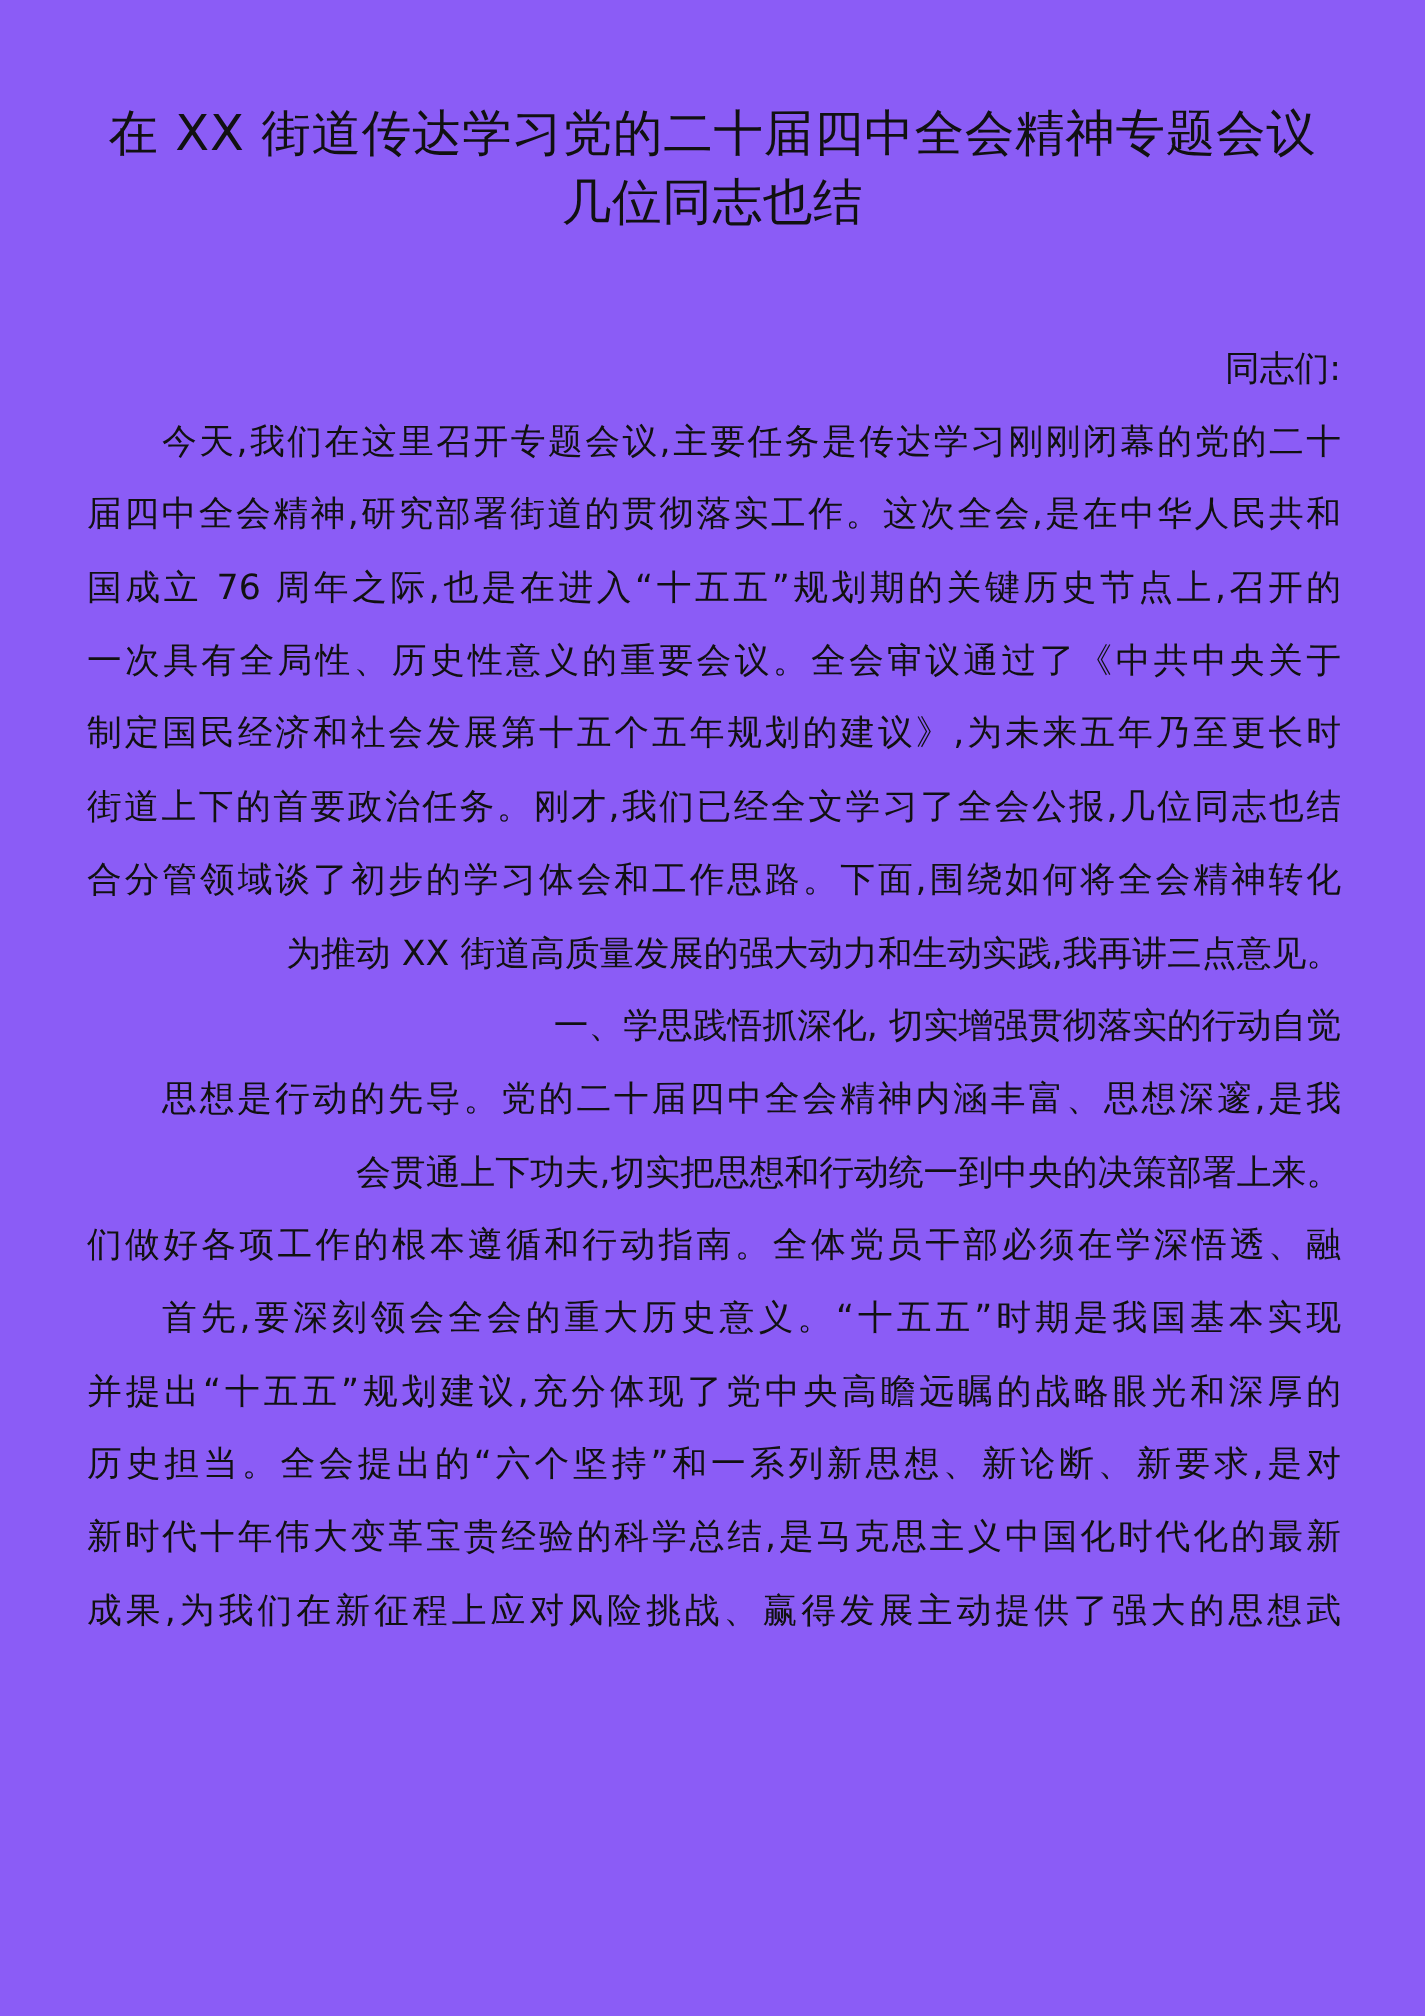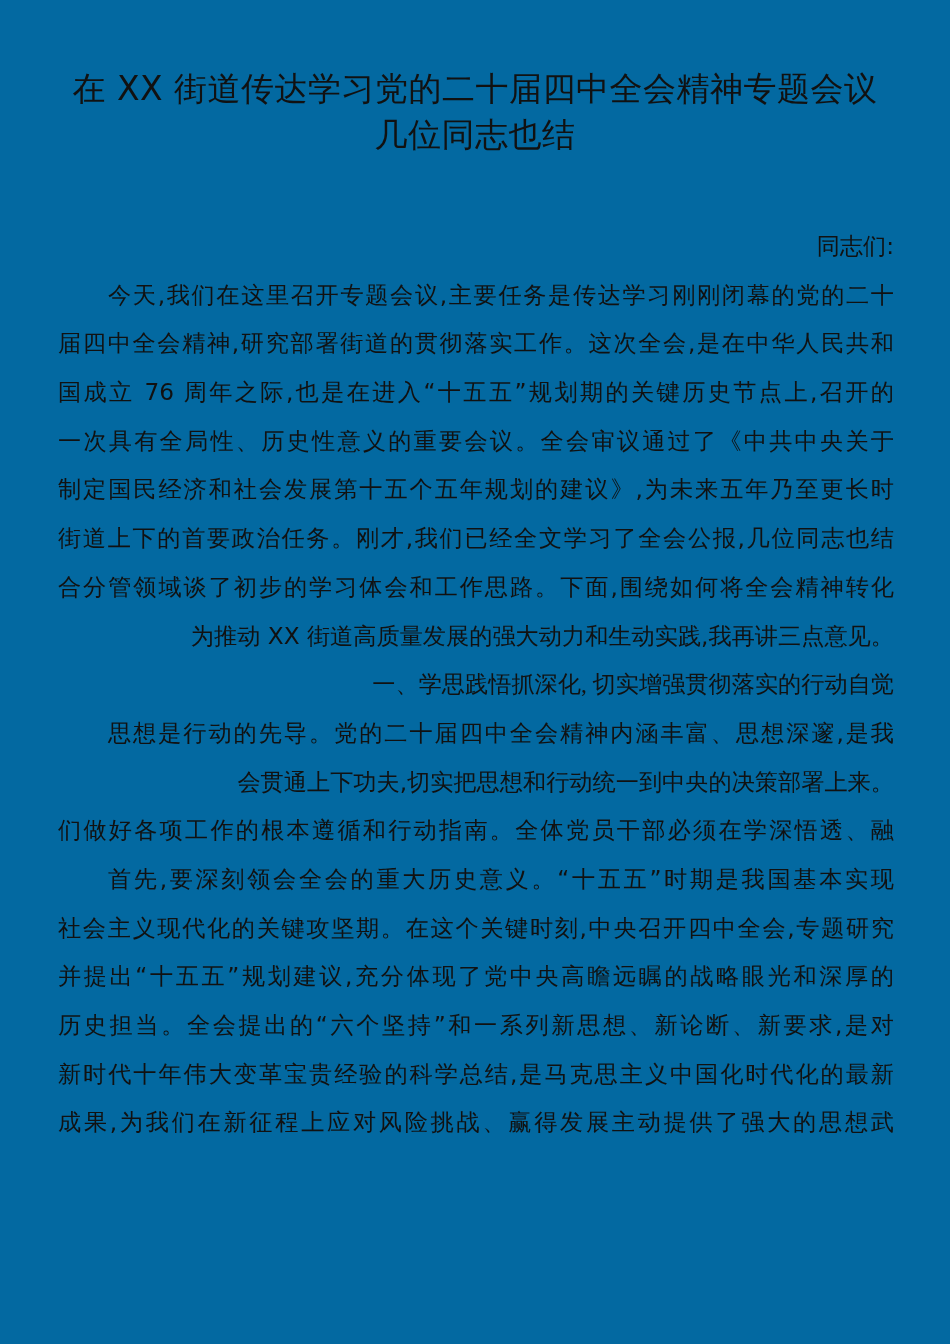--- a/index.html
+++ b/index.html
@@ -13,21 +13,21 @@
       overflow: hidden;
       position: relative;
       font-family: "DejaVu Sans", "Liberation Sans", sans-serif;
       color: #111111;
     }
     .page {
       position: absolute;
       left: 0; top: 0;
       width: 950px;
       height: 1344px;
-      background: #0369a1;
+      background: #8b5cf6;
     }
     .title {
       position: absolute;
       left: 50px;
       width: 850px;
       top: 66px;
       text-align: center;
       font-size: 33px;
       line-height: 46px;
       letter-spacing: 0.5px;
@@ -52,21 +52,20 @@
     }
     .indent {
       padding-left: 50px;
     }
     .justify {
       text-align: justify;
       text-align-last: justify;
     }
     .heading-line {
       font-weight: normal;
-      font-family: Liberation Serif, serif;
     }
   </style>
 </head>
 <body>
 
 <div class="page">
 
   <h1 class="title">
     <div>在 XX 街道传达学习党的二十届四中全会精神专题会议</div>
     <div>几位同志也结</div>
@@ -94,21 +93,20 @@
     </div>
 
     <div>
       <div class="line indent justify">思想是行动的先导。党的二十届四中全会精神内涵丰富、思想深邃,是我</div>
       <div class="line">会贯通上下功夫,切实把思想和行动统一到中央的决策部署上来。</div>
       <div class="line justify">们做好各项工作的根本遵循和行动指南。全体党员干部必须在学深悟透、融</div>
     </div>
 
     <div>
       <div class="line indent justify">首先,要深刻领会全会的重大历史意义。“十五五”时期是我国基本实现</div>
-      <div class="line justify">社会主义现代化的关键攻坚期。在这个关键时刻,中央召开四中全会,专题研究</div>
       <div class="line justify">并提出“十五五”规划建议,充分体现了党中央高瞻远瞩的战略眼光和深厚的</div>
       <div class="line justify">历史担当。全会提出的“六个坚持”和一系列新思想、新论断、新要求,是对</div>
       <div class="line justify">新时代十年伟大变革宝贵经验的科学总结,是马克思主义中国化时代化的最新</div>
       <div class="line justify">成果,为我们在新征程上应对风险挑战、赢得发展主动提供了强大的思想武</div>
     </div>
   </div>
 
 </div>
 
 </body></html>

